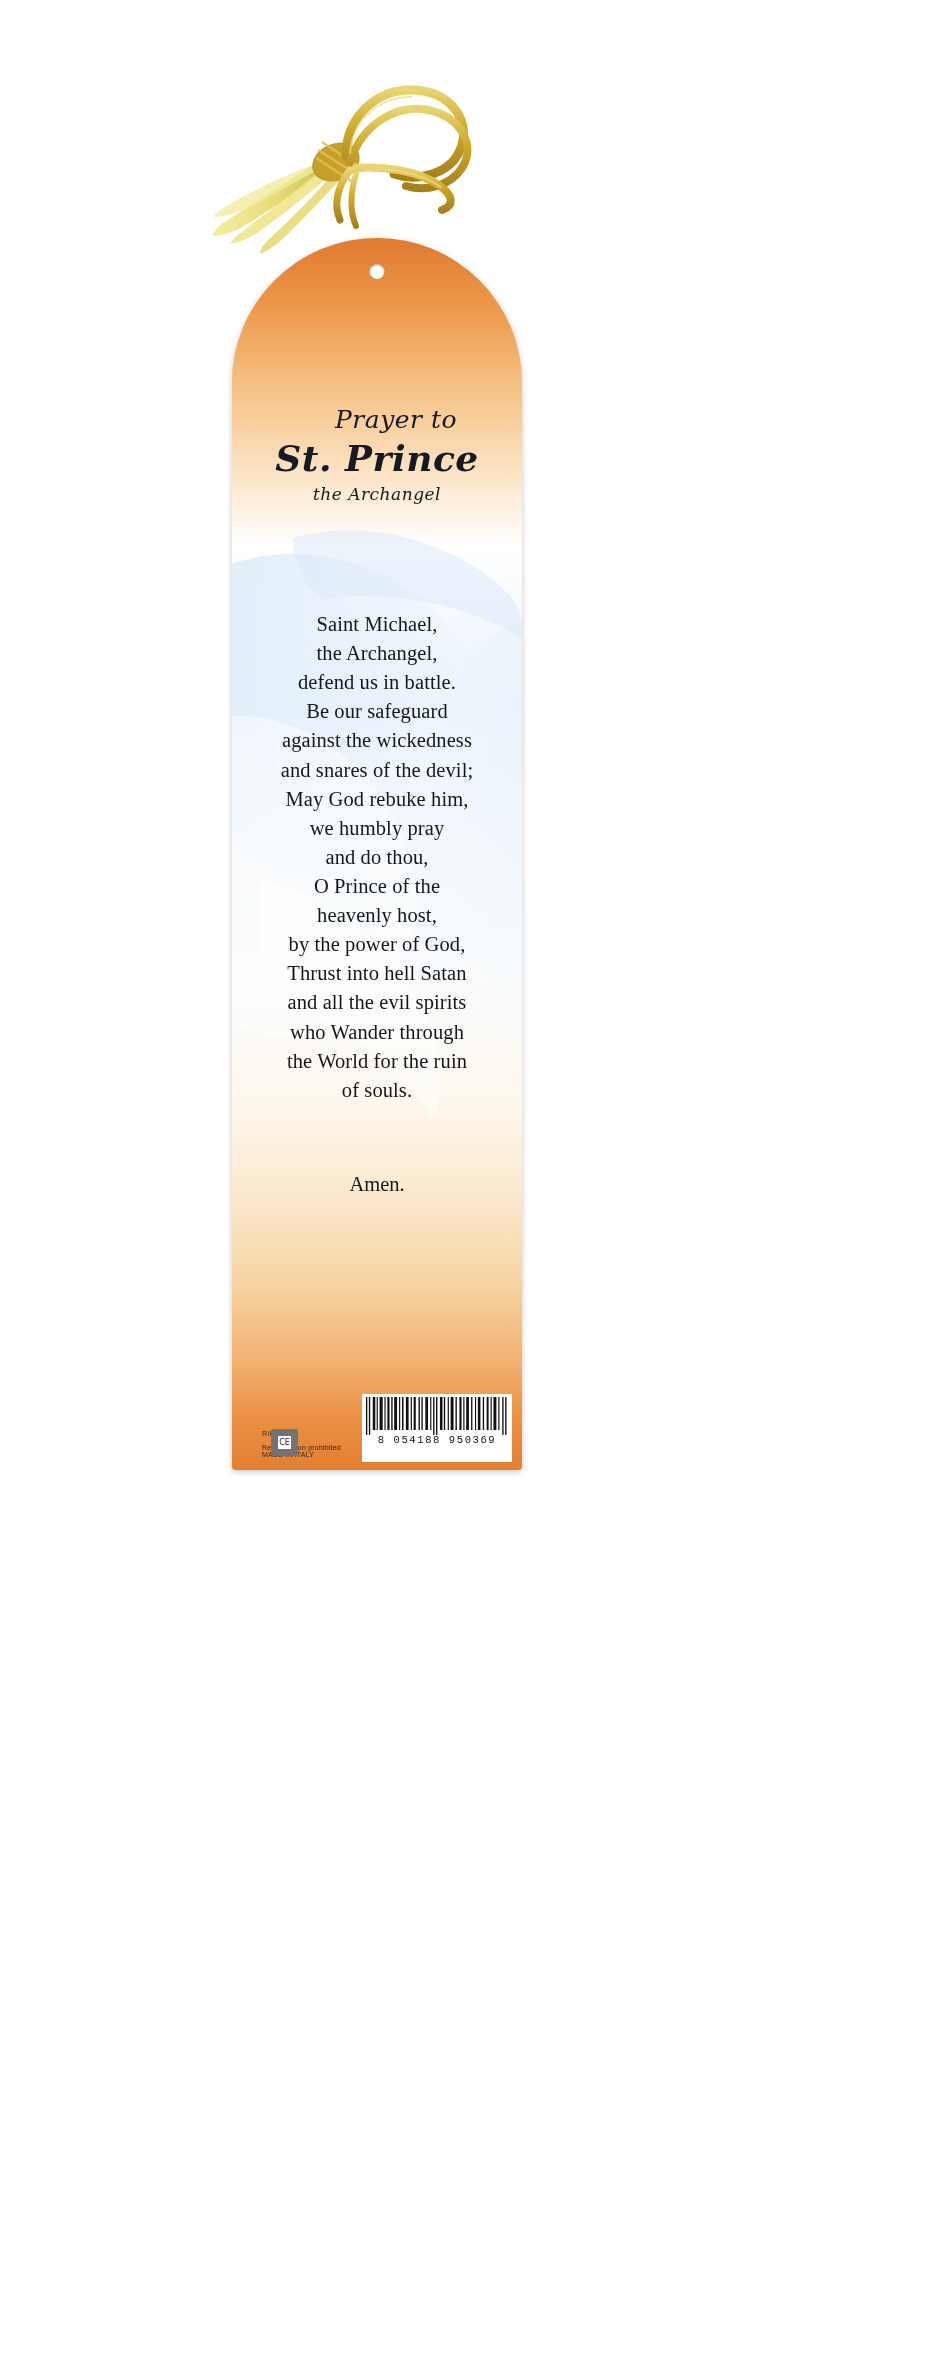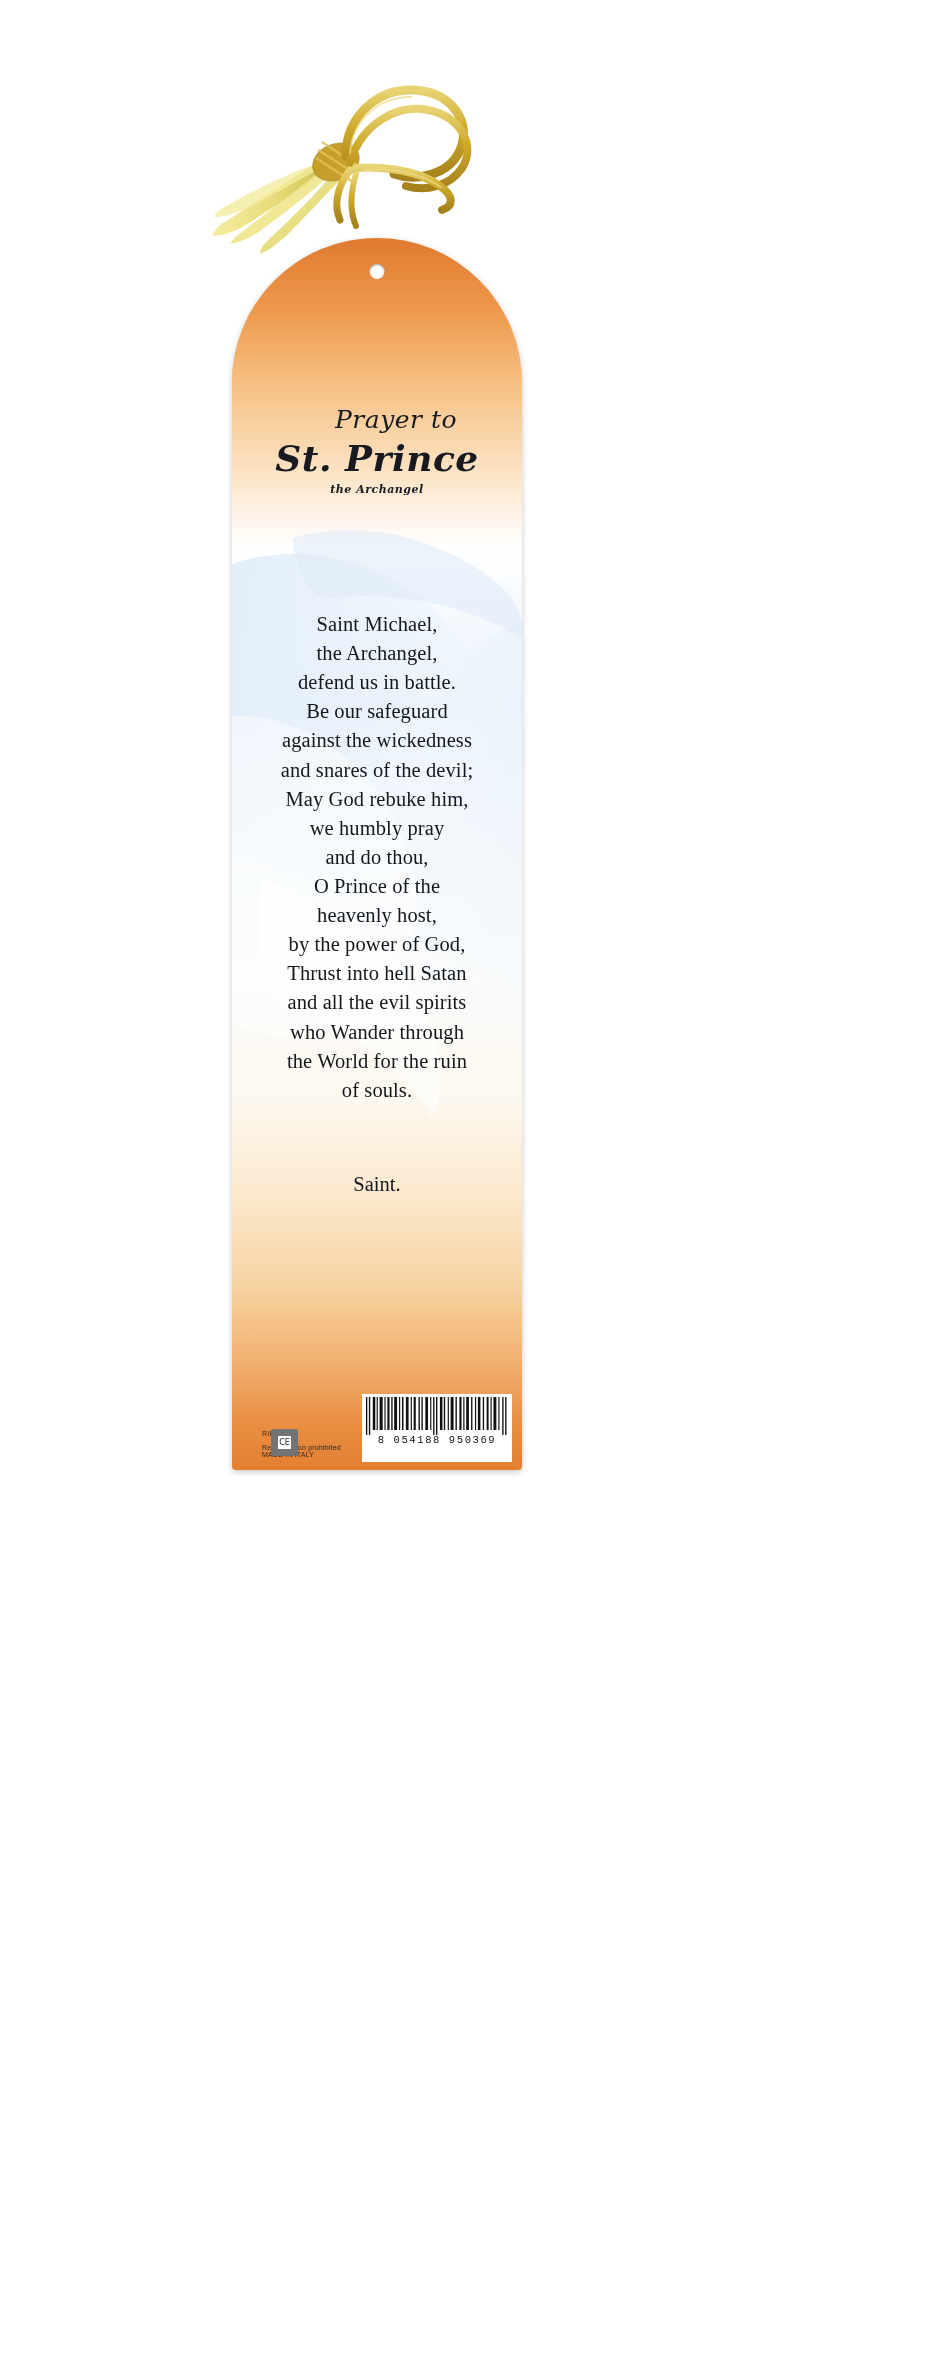--- a/index.html
+++ b/index.html
@@ -124,24 +124,23 @@
     line-height: 1.1;
     padding-left: 38px;
   }
   .title-line2 {
     font-size: 36px;
     letter-spacing: 0.5px;
     line-height: 1.35;
     font-weight: 600;
   }
   .title-line3 {
-    font-size: 11px;
+    font-size: 17px;
     letter-spacing: 0.5px;
     line-height: 1.5;
-    font-weight: bold;
   }
 
   .prayer {
     position: absolute;
     top: 372px;
     left: 12px;
     right: 12px;
     font-family: "Liberation Serif", serif;
     font-size: 20.5px;
     line-height: 1.42;
@@ -314,21 +313,21 @@
 we humbly pray
 and do thou,
 O Prince of the
 heavenly host,
 by the power of God,
 Thrust into hell Satan
 and all the evil spirits
 who Wander through
 the World for the ruin
 of souls.</div>
-      <div class="amen">Saint.</div>
+      <div class="amen">Amen.</div>
 
       <div class="footer">
         <div class="legal">
           <div class="legal-wrap">
             <div class="l1">RIH MK IN</div>
             <div class="cemark">CE</div>
             <div class="l2" style="padding-left:16px;">Reproduction prohibited</div>
             <div class="l3" style="padding-left:16px;">MADE IN ITALY</div>
           </div>
         </div>

